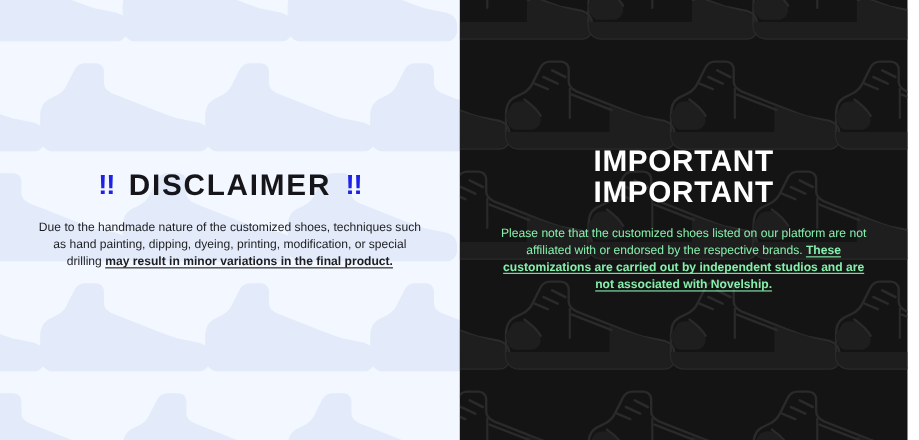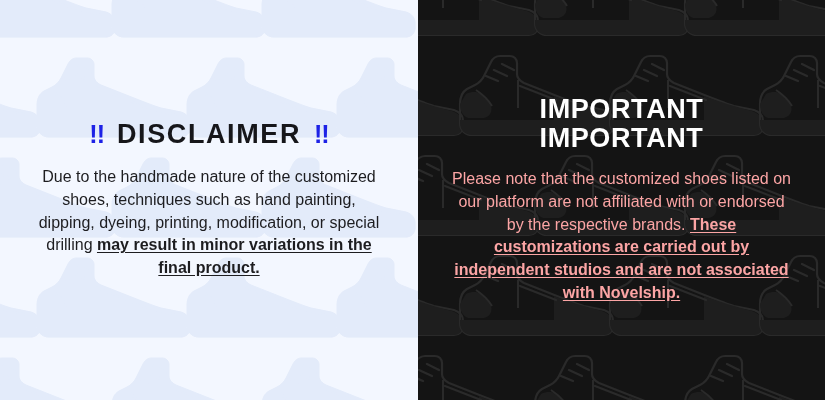--- a/index.html
+++ b/index.html
@@ -75,25 +75,25 @@
     color:#ffffff;
     letter-spacing:0.6px;
     line-height:1.07;
     margin-bottom:15px;
     white-space:normal;
   }
   #heading-dark .hl { display:block; }
 
   
   .body-copy {
-    font-size:16px;
+    font-size:11px;
     line-height:1.42;
   }
   #body-light { color:#1d1d20; }
-  #body-dark  { color:#fca5a5; }
+  #body-dark  { color:#86efac; }
 
   .emph {
     font-weight:700;
     text-decoration:underline;
     text-underline-offset:2px;
   }
 </style>
 </head>
 <body>
 

